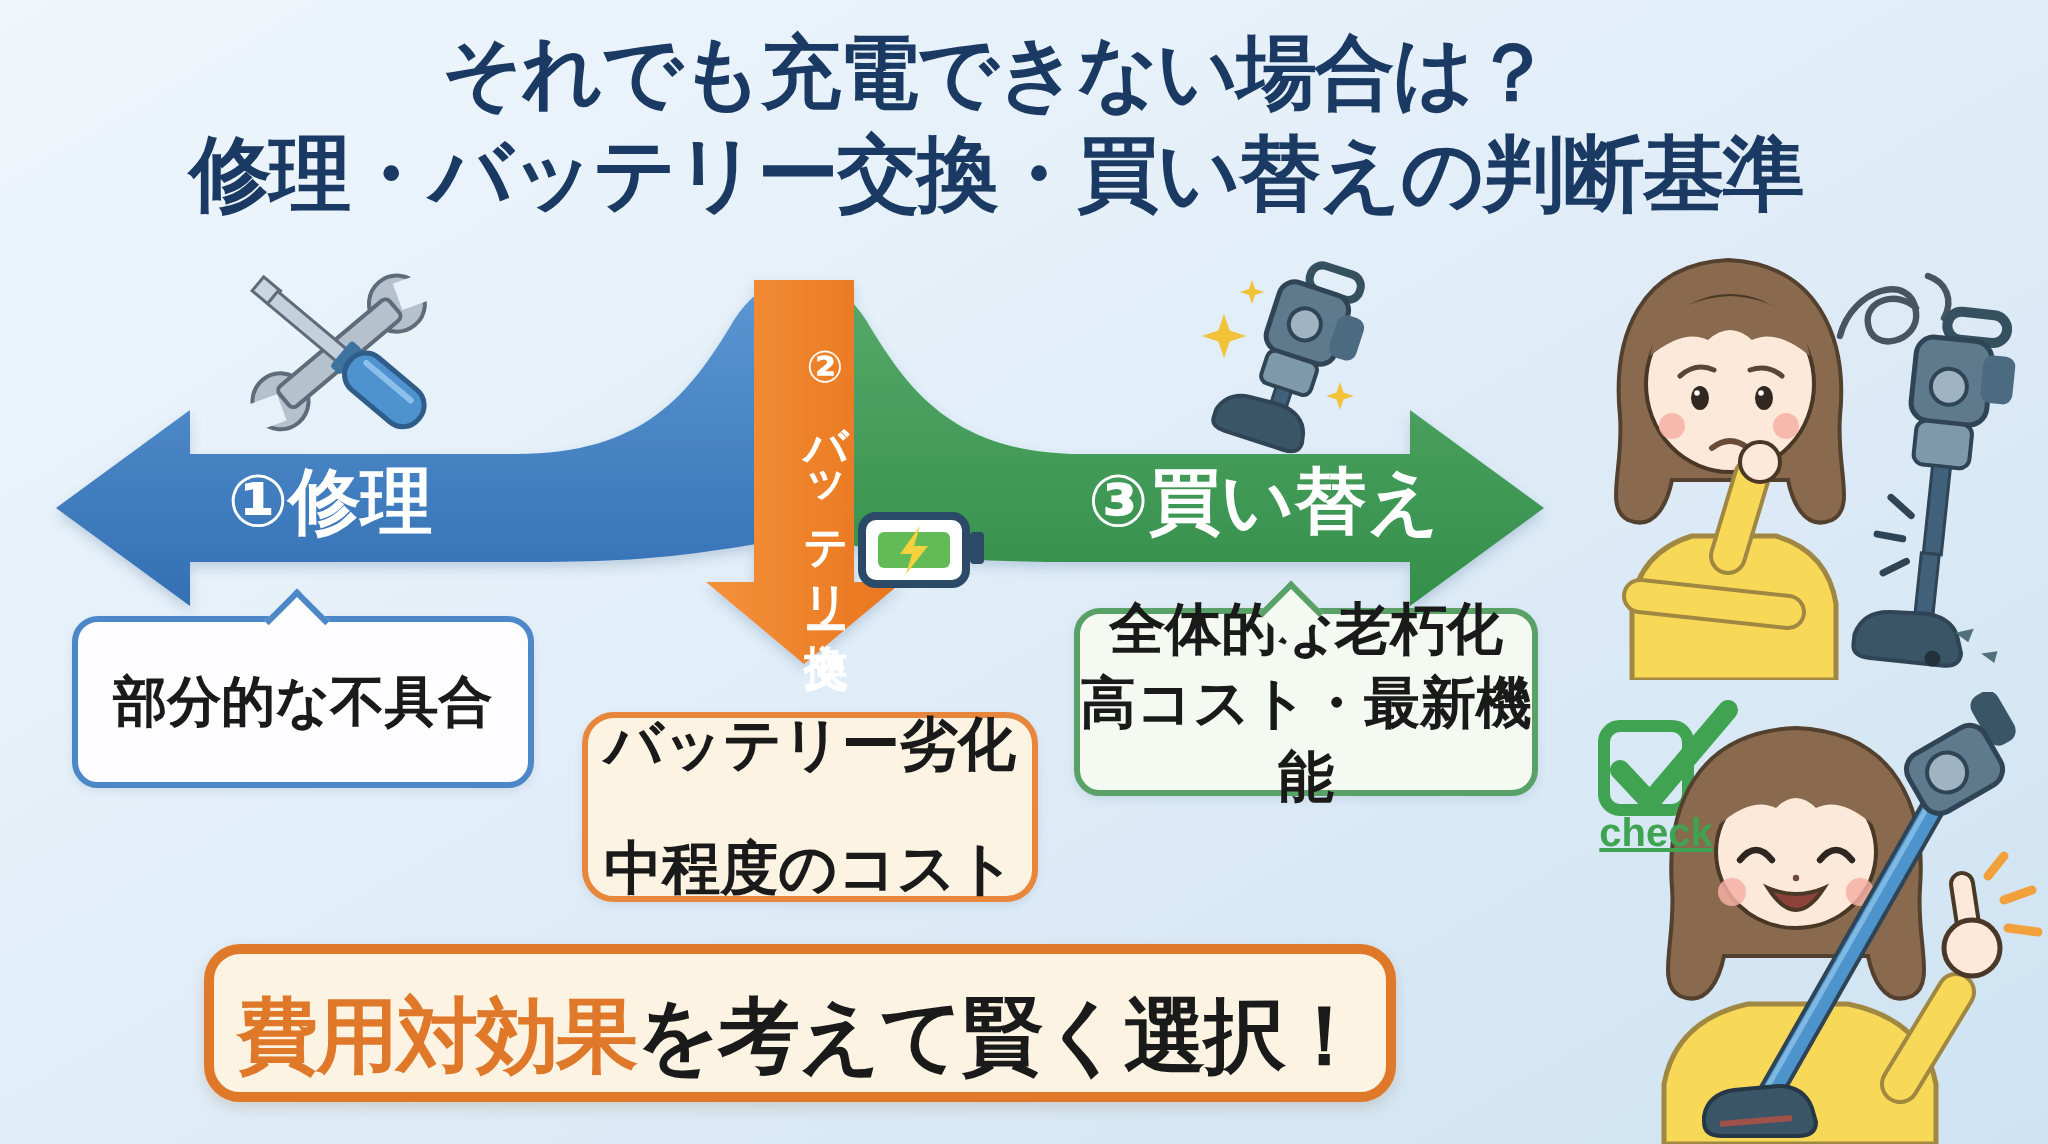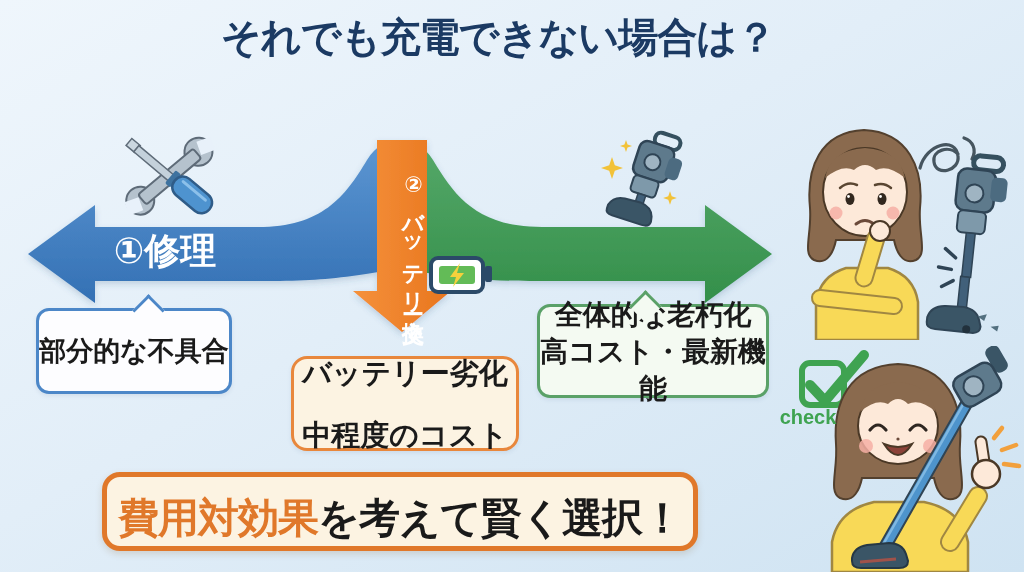--- a/index.html
+++ b/index.html
@@ -29,21 +29,21 @@
       writing-mode:vertical-rl;font-size:22px;font-weight:800;letter-spacing:1px;
       display:flex;justify-content:center;}
 
   
   .bubble{z-index:2;box-sizing:border-box;border-radius:13px;
           display:flex;flex-direction:column;justify-content:center;
           text-align:center;font-weight:800;color:#1A1A1A;
           box-shadow:0 2px 4px rgba(80,110,150,.12);}
   .bubble .notch{position:absolute;top:-12px;width:20px;height:20px;
           transform:rotate(45deg);}
-  #bubble-repair{left:36px;top:308px;width:196px;height:86px;
+  #bubble-repair{left:36px;top:308px;width:231px;height:86px;
           background:#FDFDFF;border:3.5px solid #4C87C8;font-size:27px;line-height:35px;}
   #bubble-repair .notch{left:98px;background:#FDFDFF;
           border-left:3.5px solid #4C87C8;border-top:3.5px solid #4C87C8;}
   #card-battery{left:291px;top:356px;width:228px;height:95px;
           background:#FCF3E2;border:3.5px solid #E8873C;border-radius:16px;
           font-size:29px;line-height:38px;gap:24px;}
   #bubble-replace{left:537px;top:304px;width:232px;height:94px;
           background:#F4FAF2;border:3.5px solid #5AA168;font-size:28px;line-height:37px;}
   #bubble-replace .notch{left:94px;background:#F4FAF2;
           border-left:3.5px solid #5AA168;border-top:3.5px solid #5AA168;}
@@ -51,30 +51,31 @@
   
   #banner{left:102px;top:472px;width:596px;height:79px;z-index:2;
           box-sizing:border-box;background:#FCF3E2;border:5px solid #E0782A;
           border-radius:18px;display:flex;align-items:flex-end;justify-content:center;
           font-size:41px;font-weight:900;letter-spacing:-1px;
           box-shadow:0 3px 7px rgba(130,85,30,.18);}
   #banner .hl{color:#E0782A;}
   #banner .rest{color:#1A1A1A;}
 
   
-  #check-label{left:772px;top:406px;width:72px;z-index:3;text-align:center;
-          color:#3FA351;font-size:20px;font-weight:800;}
+  #check-label{left:792px;top:406px;width:72px;z-index:3;text-align:center;
+          color:#3FA351;font-size:20px;font-weight:800;text-decoration:underline;}
 </style>
 </head>
 <body>
 
 <div id="stage">
 
   <div id="title" class="abs">
     <div class="t1">それでも充電できない場合は？</div>
+    <div class="t2">修理・バッテリー交換・買い替えの判断基準</div>
   </div>
 
   <svg id="diagram" class="layer" width="1024" height="572" viewBox="0 0 1024 572">
     <defs>
       <linearGradient id="gBlue" x1="0" y1="0" x2="0" y2="1">
         <stop offset="0" stop-color="#5D97D3"></stop>
           <stop offset="1" stop-color="#3370B4"></stop>
       </linearGradient>
       <linearGradient id="gGreen" x1="0" y1="0" x2="0" y2="1">
         <stop offset="0" stop-color="#57A96A"></stop>
@@ -133,20 +134,21 @@
       <g fill="#F2C238">
         <use href="#spark4" transform="translate(612,168)"></use>
         <use href="#spark4" transform="translate(626,146) scale(0.55)"></use>
         <use href="#spark4" transform="translate(670,198) scale(0.62)"></use>
       </g>
     </g>
   </svg>
 
   <div id="label-repair" class="abs arrow-label">①修理</div>
   <div id="label-battery" class="abs arrow-label">②バッテリー交換</div>
+  <div id="label-replace" class="abs arrow-label">③買い替え</div>
 
   <div id="bubble-repair" class="abs bubble">
     <span class="notch"></span>
     <div>部分的な不具合</div>
   </div>
 
   <div id="card-battery" class="abs bubble">
     <div>バッテリー劣化</div>
     <div>中程度のコスト</div>
   </div>

